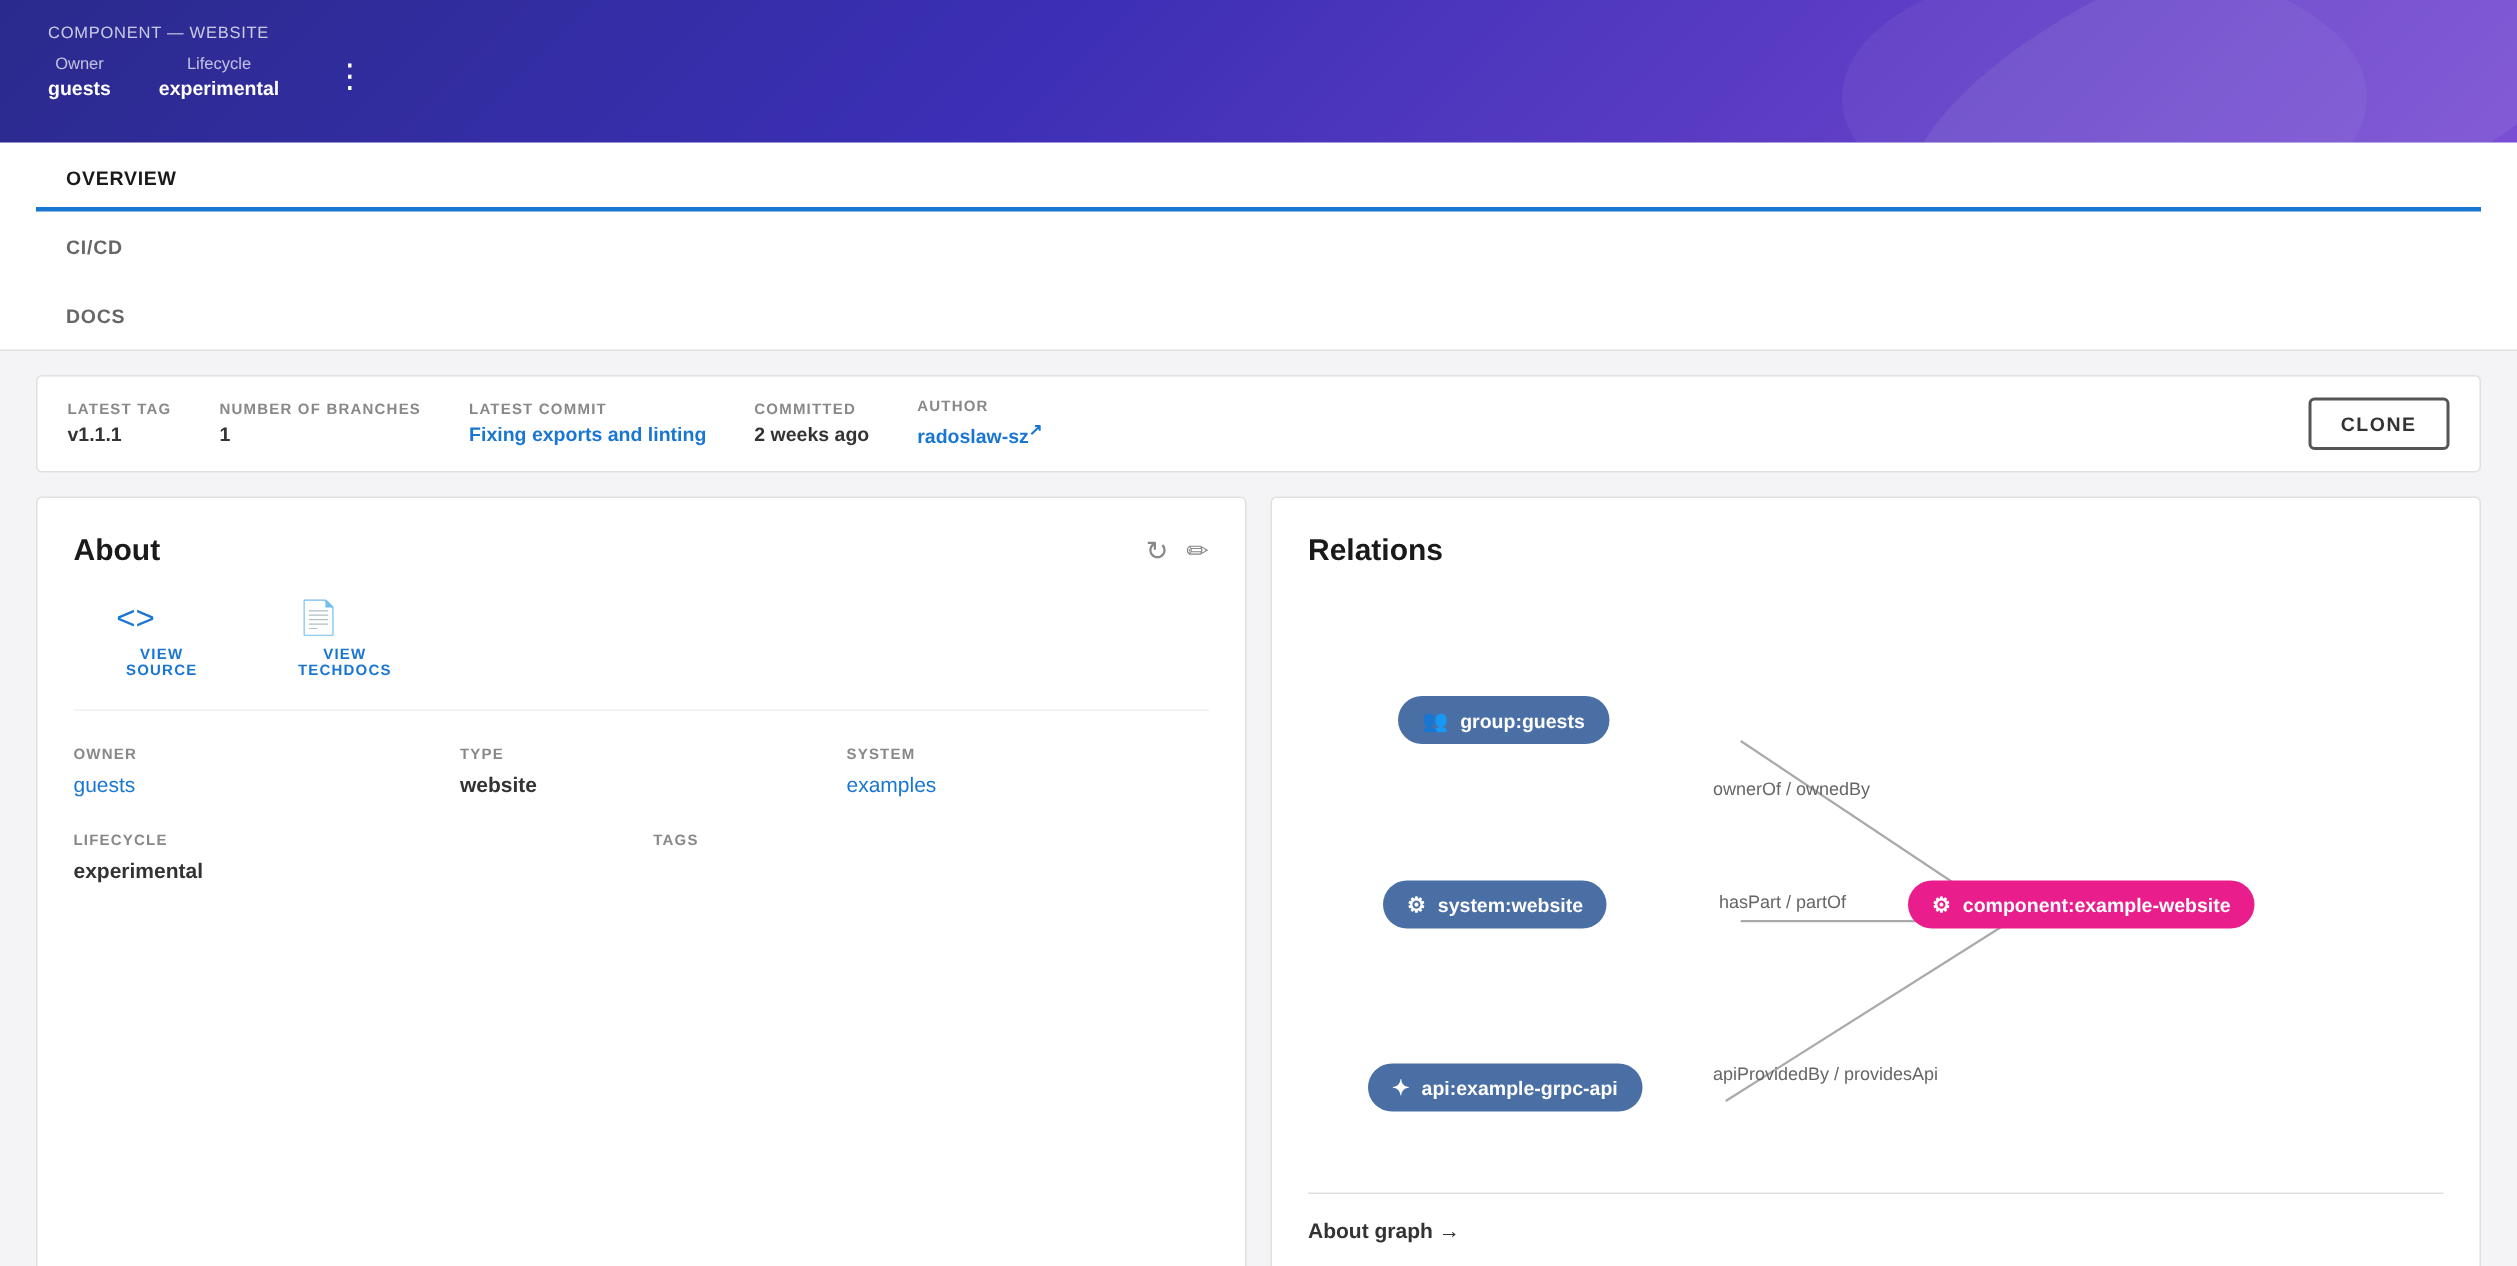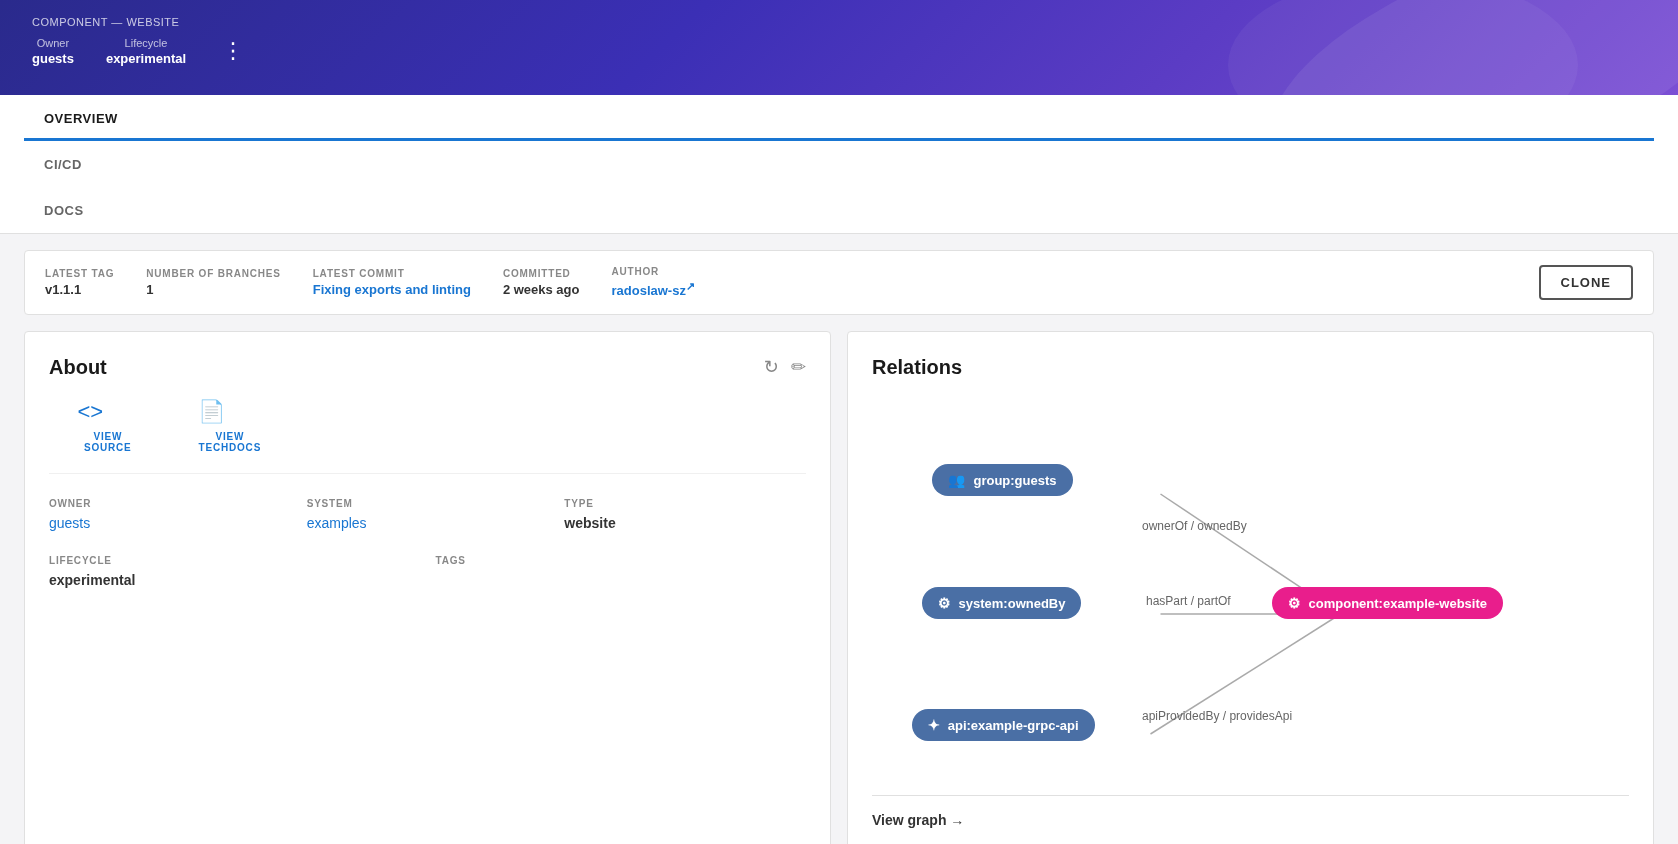--- a/index.html
+++ b/index.html
@@ -399,26 +399,26 @@
         </div>
       </div>
 
 
       <div class="meta-grid">
         <div class="meta-col">
           <div class="section-label">OWNER</div>
           <div class="section-value link">guests</div>
         </div>
         <div class="meta-col">
+          <div class="section-label">TYPE</div>
+          <div class="section-value bold">website</div>
+        </div>
+        <div class="meta-col">
           <div class="section-label">SYSTEM</div>
           <div class="section-value link">examples</div>
-        </div>
-        <div class="meta-col">
-          <div class="section-label">TYPE</div>
-          <div class="section-value bold">website</div>
         </div>
       </div>
 
       <div class="meta-grid2">
         <div class="meta-col">
           <div class="section-label">LIFECYCLE</div>
           <div class="section-value bold">experimental</div>
         </div>
         <div class="meta-col">
           <div class="section-label">TAGS</div>
@@ -439,37 +439,37 @@
 
         <div class="graph-node blue" style="left: 60px; top: 65px;">
           <span class="graph-node-icon">👥</span>
           <span>group:guests</span>
         </div>
 
         <div class="graph-label" style="left: 270px; top: 120px;">ownerOf / ownedBy</div>
 
         <div class="graph-node blue" style="left: 50px; top: 188px;">
           <span class="graph-node-icon">⚙</span>
-          <span>system:ownedBy</span>
+          <span>system:website</span>
         </div>
 
         <div class="graph-label" style="left: 274px; top: 195px;">hasPart / partOf</div>
 
         <div class="graph-node pink" style="left: 400px; top: 188px;">
           <span class="graph-node-icon">⚙</span>
           <span>component:example-website</span>
         </div>
 
         <div class="graph-node blue" style="left: 40px; top: 310px;">
           <span class="graph-node-icon">✦</span>
           <span>api:example-grpc-api</span>
         </div>
 
         <div class="graph-label" style="left: 270px; top: 310px;">apiProvidedBy / providesApi</div>
       </div>
 
       <div class="view-graph-link">
-        <span>View graph →</span>
+        <span>About graph →</span>
       </div>
     </div>
 
   </div>
 </div>
 
 </body></html>

